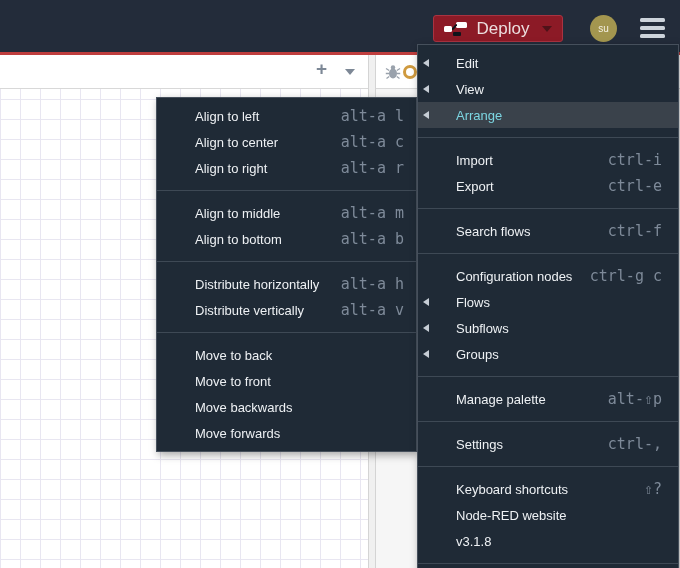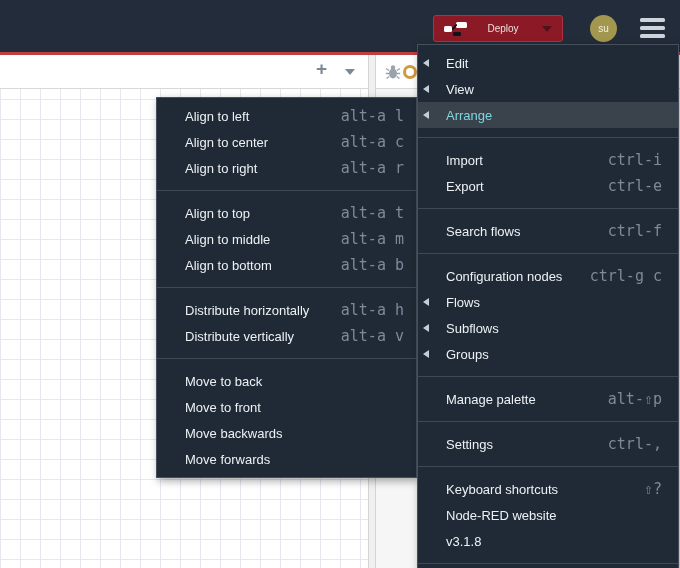--- a/index.html
+++ b/index.html
@@ -25,35 +25,35 @@
     border-bottom:1px solid #d8d8d8;box-sizing:border-box;z-index:2;}
   .bug-icon{position:absolute;left:9px;top:9px;}
   .orange-icon{position:absolute;left:27px;top:10px;width:8px;height:8px;border:3px solid #cf9a3f;border-radius:50%;}
 
   
   .header{position:absolute;left:0;top:0;width:680px;height:55px;box-sizing:border-box;z-index:5;
     background:var(--header-bg,#232c3a);border-bottom:3px solid var(--accent-red,#bf3e3e);}
   .deploy{position:absolute;left:433px;top:15px;width:130px;height:27px;box-sizing:border-box;
     background:var(--deploy-bg,#8c1a26);border:1px solid #a93341;border-radius:3px;
     display:flex;align-items:center;padding:0 10px;cursor:pointer;}
-  .deploy-label{flex:1;text-align:center;color:#ecdede;font-size:10px;}
+  .deploy-label{flex:1;text-align:center;color:#ecdede;font-size:17px;}
   .deploy-caret{width:0;height:0;border-left:5px solid transparent;border-right:5px solid transparent;
     border-top:6px solid #4f1219;margin-left:4px;cursor:pointer;}
   .avatar{position:absolute;left:590px;top:15px;width:27px;height:27px;border-radius:50%;
     background:var(--avatar-bg,#a3964f);color:#f4f0e2;font-size:10px;line-height:27px;text-align:center;cursor:pointer;}
   .hamburger{position:absolute;left:640px;top:18px;width:25px;cursor:pointer;}
   .hamburger i{display:block;height:4px;border-radius:1.5px;background:#cdd4db;margin-bottom:4px;}
 
   
   .menu{position:absolute;background:var(--menu-bg,#1f2a36);border:1px solid #46505c;box-sizing:border-box;
     box-shadow:2px 3px 8px rgba(0,0,0,.35);padding:5px 0;z-index:10;}
   .main-menu{left:417px;top:44px;width:262px;height:540px;}
   .submenu{left:156px;top:97px;width:261px;z-index:9;}
   .menu-item{position:relative;height:26px;display:flex;align-items:center;
-    padding:0 16px 0 28px;color:#eef1f4;font-size:13px;cursor:pointer;}
+    padding:0 16px 0 38px;color:#eef1f4;font-size:13px;cursor:pointer;}
   .submenu .menu-item{padding-right:12px;}
   .menu-item .menu-label{flex:1;white-space:nowrap;}
   .menu-shortcut{font-family:"DejaVu Sans Mono",monospace;font-size:15px;color:#7e8a99;white-space:pre;}
   .menu-item.active{background:var(--menu-highlight-bg,#3a424b);color:var(--menu-highlight-text,#7cd6e2);}
   .menu-sep{border-top:1px solid #3e4955;margin:9px 0;}
   .submenu-arrow{position:absolute;left:5px;top:9px;width:0;height:0;
     border-top:4px solid transparent;border-bottom:4px solid transparent;border-right:6px solid #c6cdd5;}
 </style>
 </head>
 <body>
@@ -184,24 +184,20 @@
       <div class="menu-item">
         <span class="menu-label">Align to center</span>
         <span class="menu-shortcut">alt-a c</span>
       </div>
       <div class="menu-item">
         <span class="menu-label">Align to right</span>
         <span class="menu-shortcut">alt-a r</span>
       </div>
       <div class="menu-sep"></div>
       <div class="menu-item">
-        <span class="menu-label">Align to top</span>
-        <span class="menu-shortcut">alt-a t</span>
-      </div>
-      <div class="menu-item">
         <span class="menu-label">Align to middle</span>
         <span class="menu-shortcut">alt-a m</span>
       </div>
       <div class="menu-item">
         <span class="menu-label">Align to bottom</span>
         <span class="menu-shortcut">alt-a b</span>
       </div>
       <div class="menu-sep"></div>
       <div class="menu-item">
         <span class="menu-label">Distribute horizontally</span>

